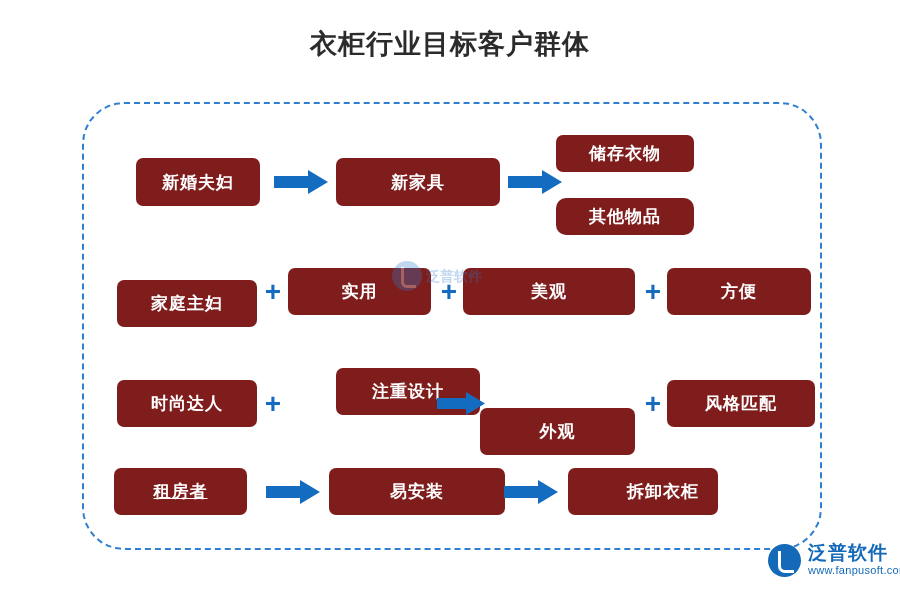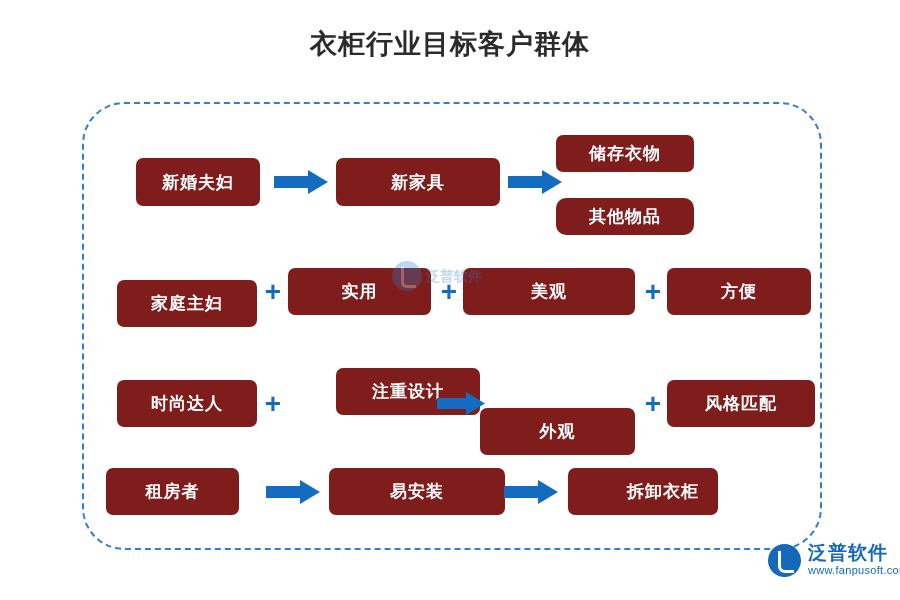--- a/index.html
+++ b/index.html
@@ -195,21 +195,21 @@
 <svg class="arrow" style="left:437px; top:392px;" width="48" height="23" viewBox="0 0 48 23">
   <polygon points="0,6 29,6 29,0 48,11.5 29,23 29,17 0,17" fill="#146cc1"></polygon>
 </svg>
 
 <div class="node" style="left:480px; top:380px; width:155px; height:47px;margin-top:28px;">外观</div>
 
 <div class="plus" style="left:641px; top:389px; width:24px; height:30px;">+</div>
 
 <div class="node" style="left:667px; top:380px; width:148px; height:47px;">风格匹配</div>
 
-<div class="node" style="left:106px; top:468px; width:133px; height:47px;">租房者</div>
+<div class="node" style="left:114px; top:468px; width:133px; height:47px;text-decoration:underline;">租房者</div>
 
 <svg class="arrow" style="left:266px; top:480px;" width="54" height="24" viewBox="0 0 54 24">
   <polygon points="0,6 34,6 34,0 54,12 34,24 34,18 0,18" fill="#146cc1"></polygon>
 </svg>
 
 <div class="node" style="left:329px; top:468px; width:176px; height:47px;">易安装</div>
 
 <svg class="arrow" style="left:504px; top:480px;" width="54" height="24" viewBox="0 0 54 24">
   <polygon points="0,6 34,6 34,0 54,12 34,24 34,18 0,18" fill="#146cc1"></polygon>
 </svg>

